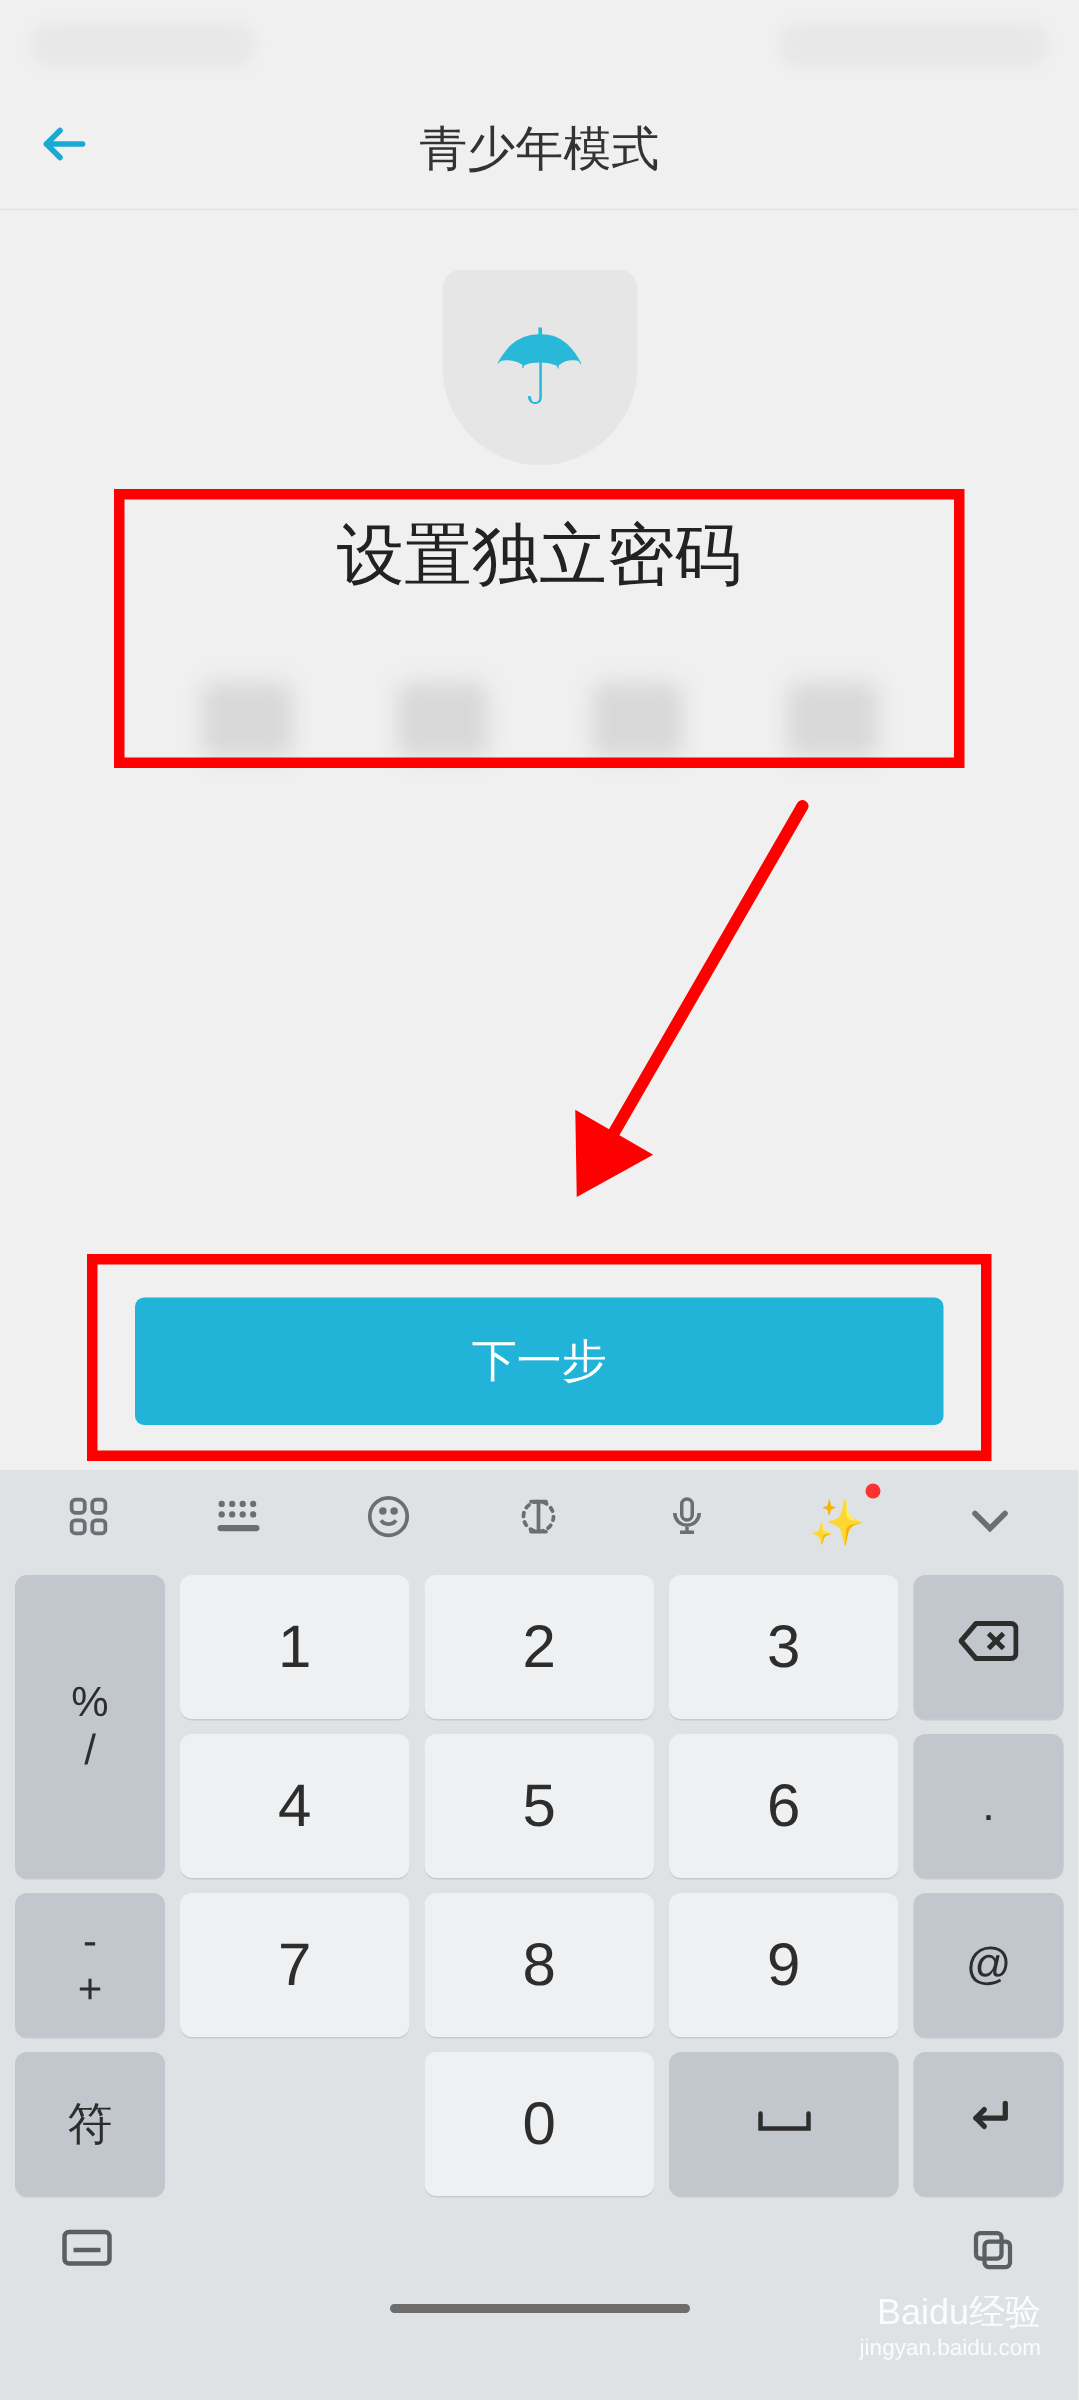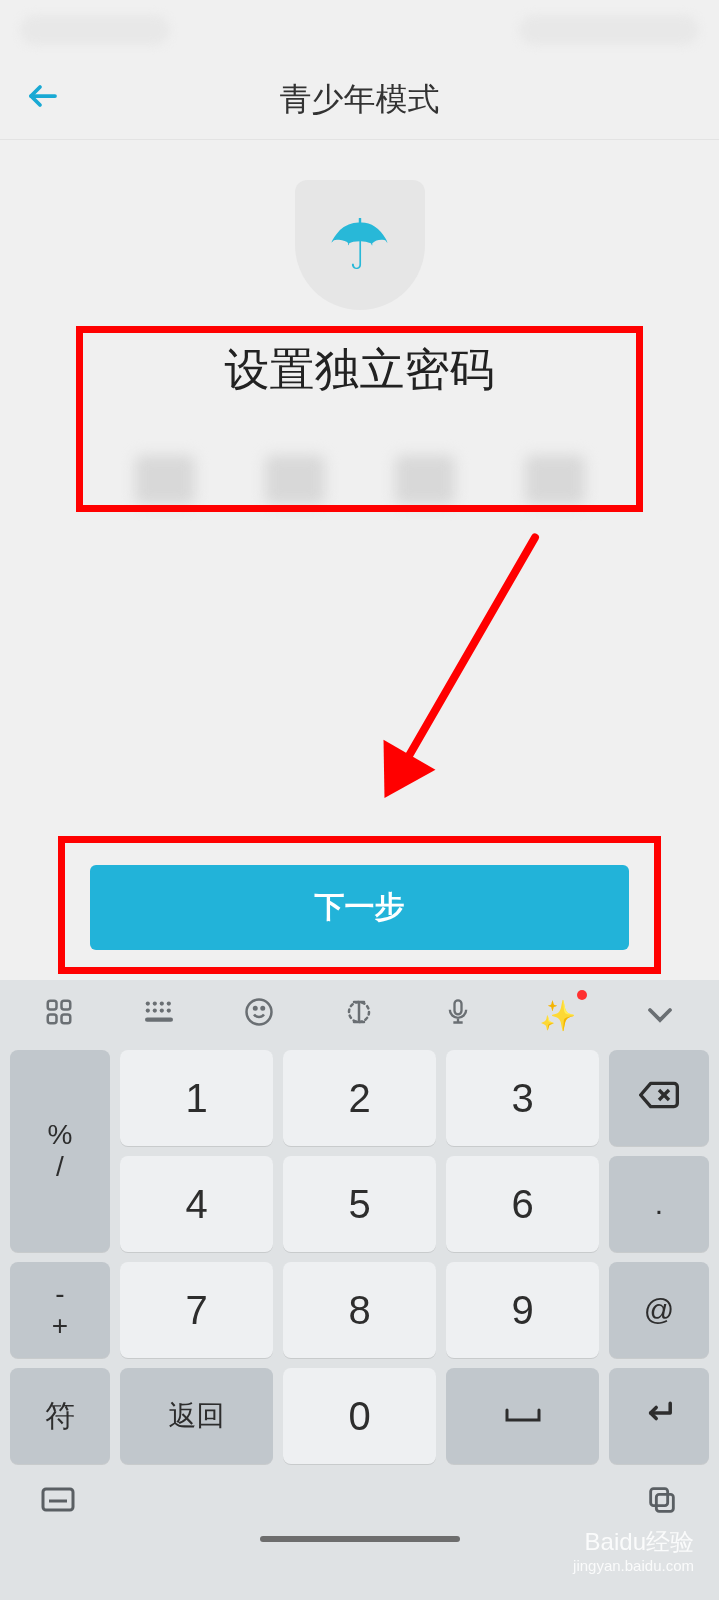--- a/index.html
+++ b/index.html
@@ -122,21 +122,20 @@
     left: 90px; right: 90px;
     height: 85px;
     background: #22b3d9;
     color: #fff;
     font-size: 30px;
     border: none;
     border-radius: 6px;
     display: flex;
     align-items: center;
     justify-content: center;
-    font-weight: bold;
   }
   .keyboard {
     background: #dfe2e4;
     height: 620px;
     padding: 0 10px 10px;
   }
   .kb-toolbar {
     height: 70px;
     display: flex;
     align-items: center;
@@ -300,21 +299,20 @@
       <div class="key key-side" style="grid-area: 2 / 5;">.</div>
       <div class="key key-side" style="grid-area: 3 / 1; font-size: 32px; flex-direction: column;">
         <div style="font-size:28px">-</div>
         <div style="font-size:28px">+</div>
       </div>
       <div class="key key-num" style="grid-area: 3 / 2;">7</div>
       <div class="key key-num" style="grid-area: 3 / 3;">8</div>
       <div class="key key-num" style="grid-area: 3 / 4;">9</div>
       <div class="key key-side" style="grid-area: 3 / 5;">@</div>
       <div class="key key-side" style="grid-area: 4 / 1; font-size: 30px;">符</div>
-      <div class="key key-side" style="grid-area: 4 / 2; font-size: 28px;">返回</div>
       <div class="key key-num" style="grid-area: 4 / 3;">0</div>
       <div class="key key-side" style="grid-area: 4 / 4;">
         <span><svg width="40" height="20" viewBox="0 0 40 20" fill="none" stroke="#2d2d2d" stroke-width="3" stroke-linecap="round">
             <path d="M4 4v10h32V4"></path>
           </svg></span>
       </div>
       <div class="key key-side" style="grid-area: 4 / 5;">
         <span><svg width="36" height="28" viewBox="0 0 24 20" fill="none" stroke="#2d2d2d" stroke-width="2.5" stroke-linecap="round" stroke-linejoin="round">
             <path d="M20 3v7H6"></path>
             <polyline points="10 6 6 10 10 14"></polyline>

